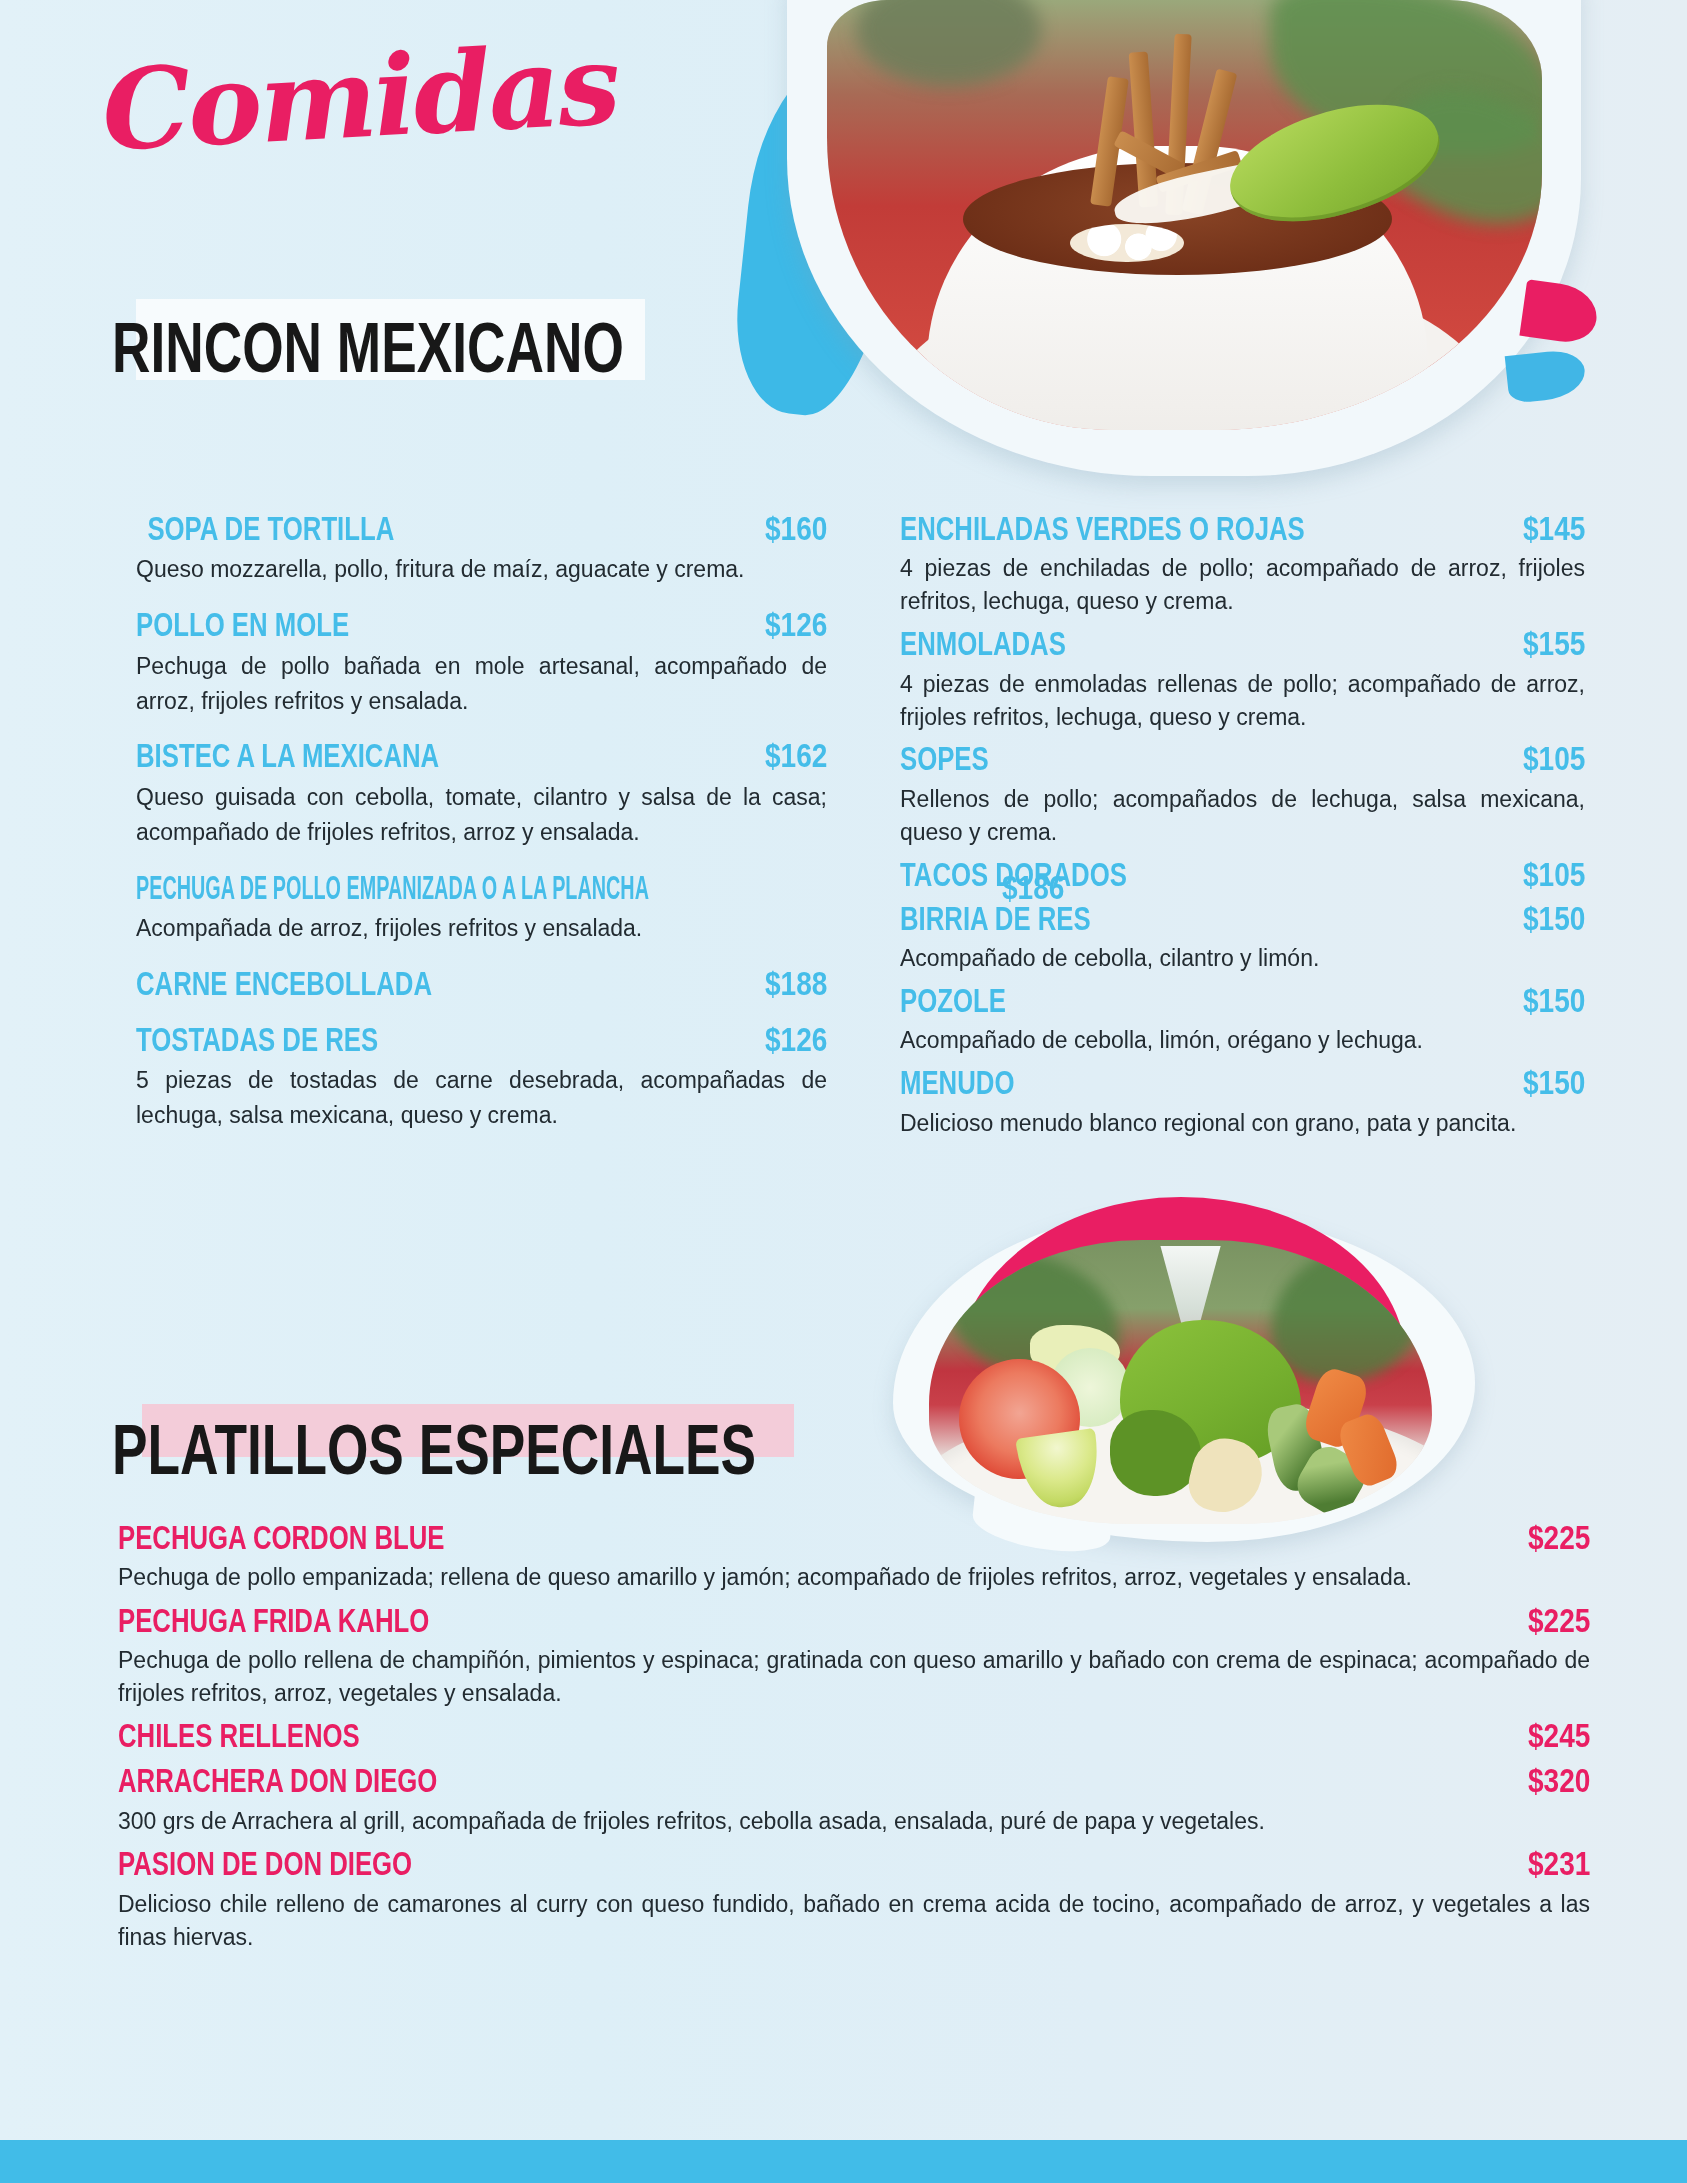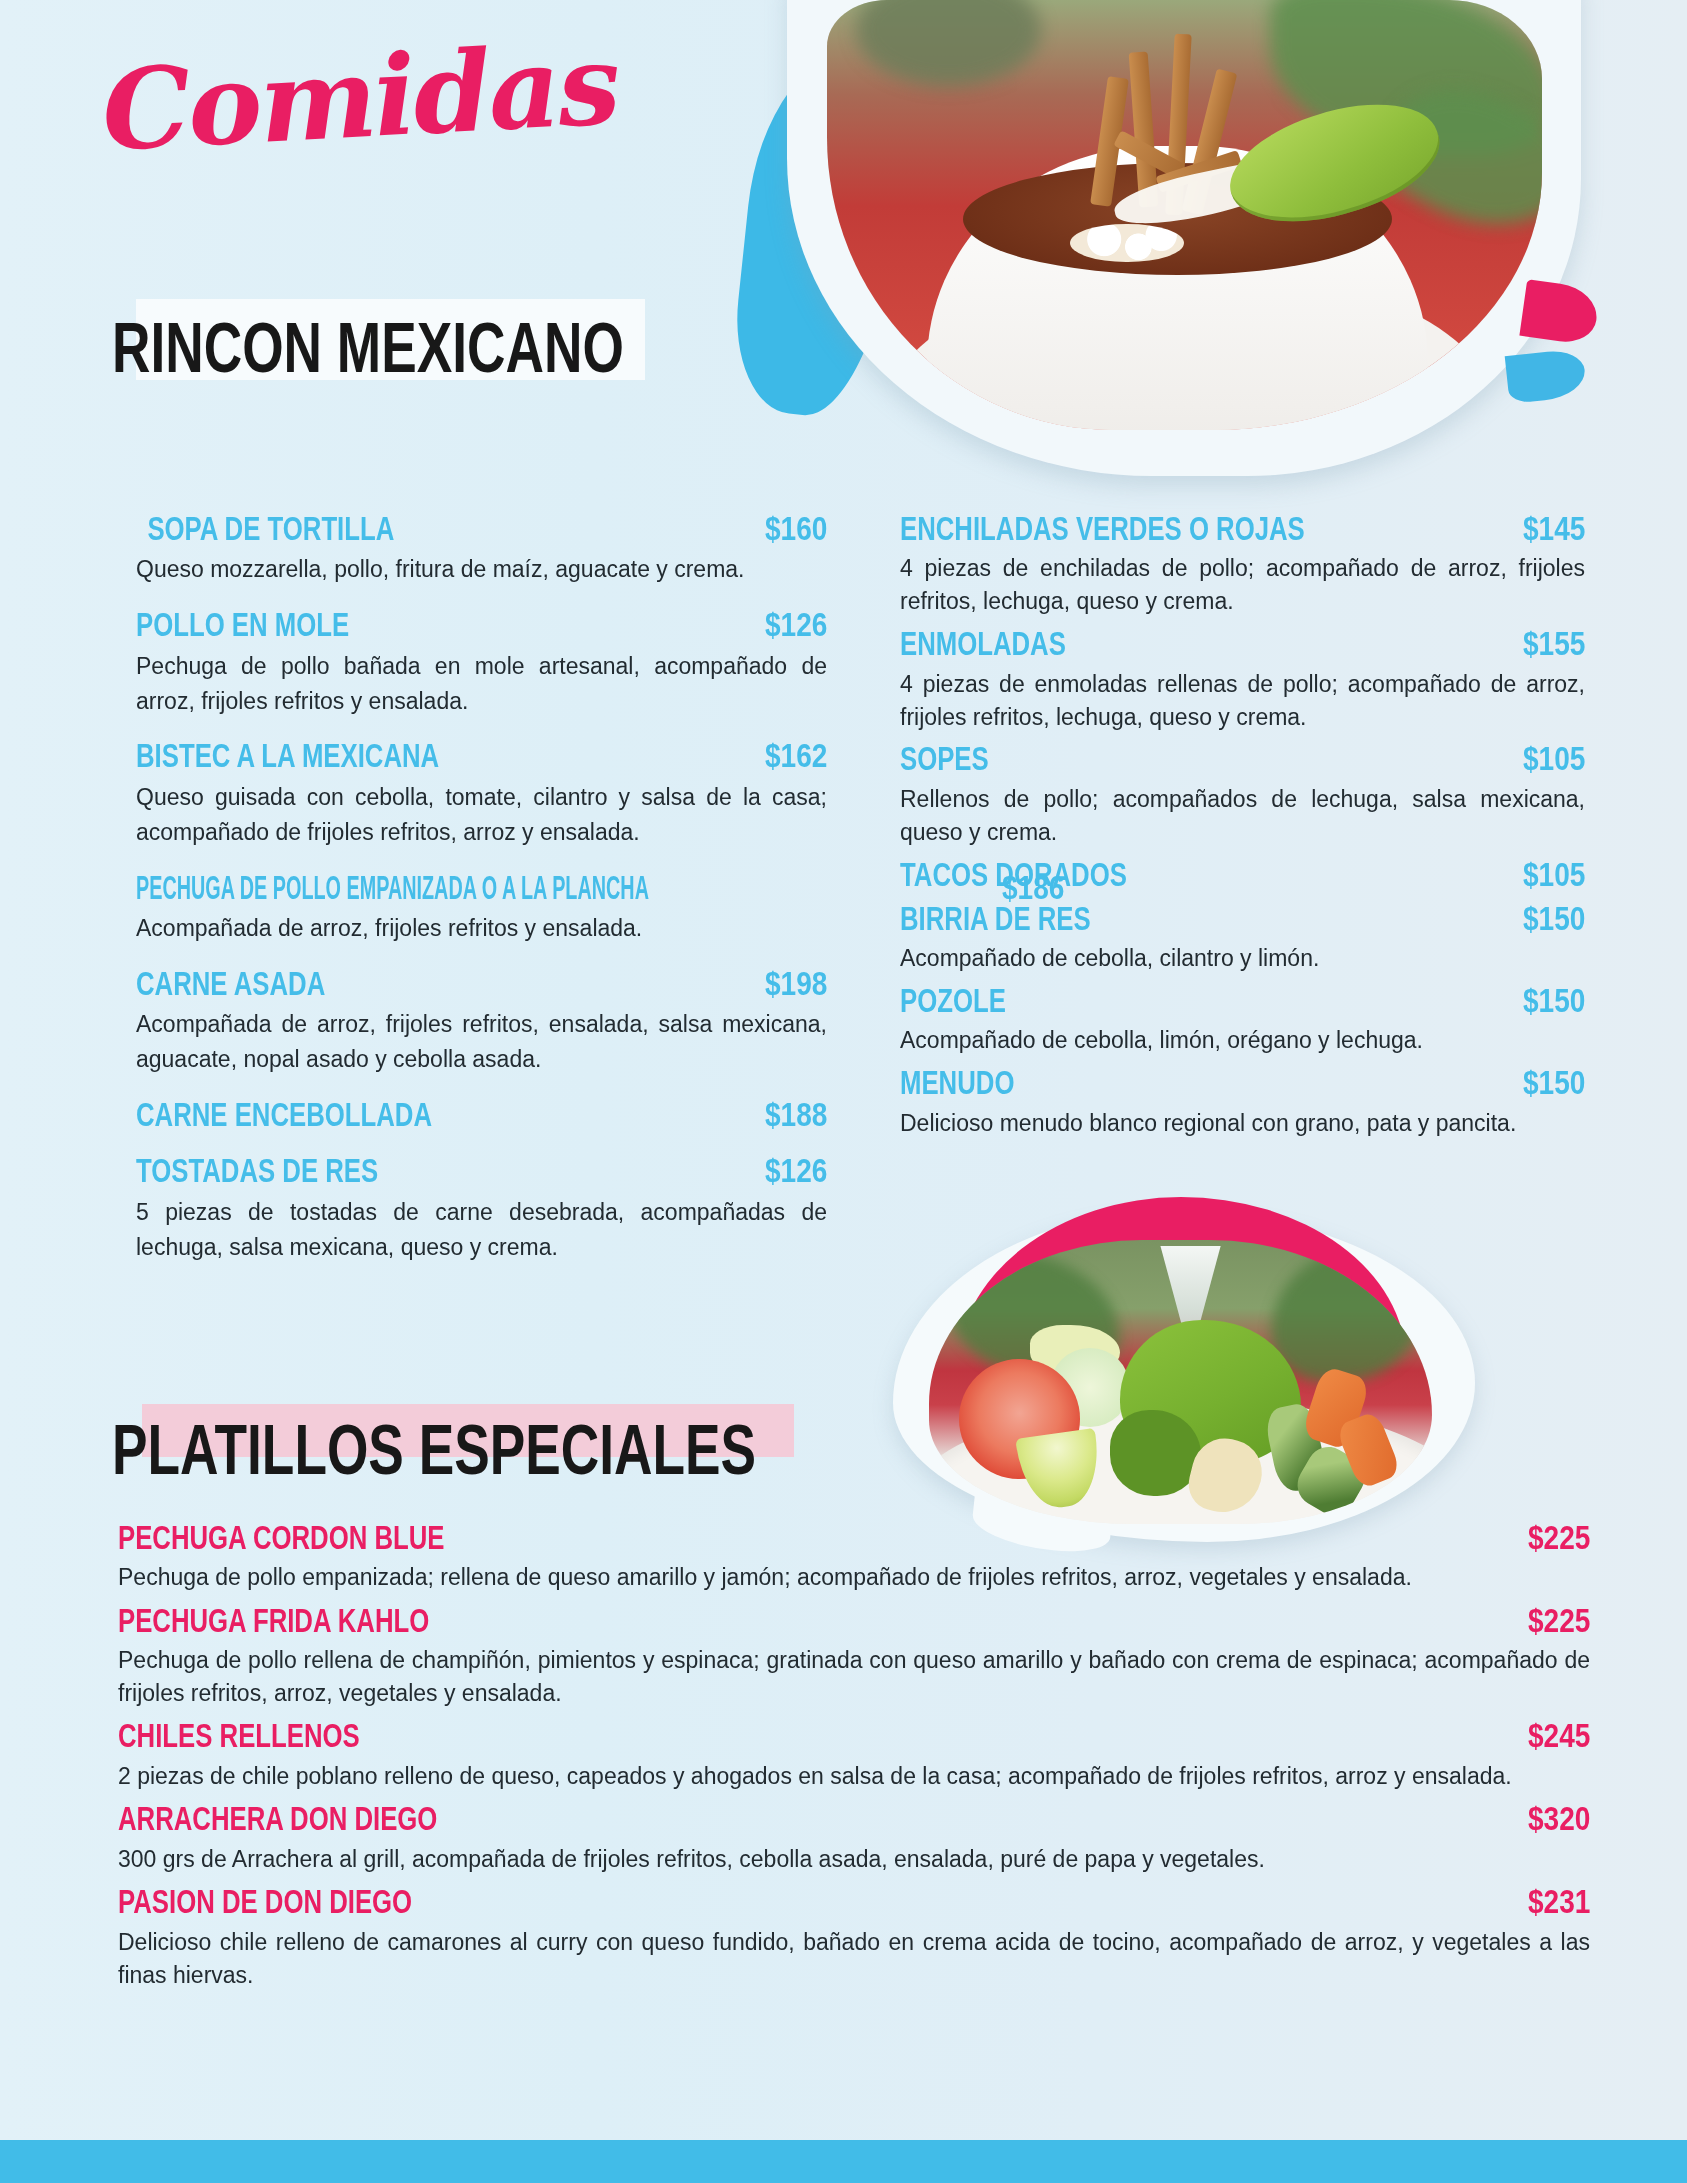--- a/index.html
+++ b/index.html
@@ -172,27 +172,20 @@
     </div>
     <div class="item">
       <div class="item-row">
         <span class="item-name long">PECHUGA DE POLLO EMPANIZADA O A LA PLANCHA</span>
         <span class="item-price">$186</span>
       </div>
       <p class="item-desc">Acompañada de arroz, frijoles refritos y ensalada.</p>
     </div>
     <div class="item">
       <div class="item-row">
-        <span class="item-name">CARNE ASADA</span>
-        <span class="item-price">$198</span>
-      </div>
-      <p class="item-desc">Acompañada de arroz, frijoles refritos, ensalada, salsa mexicana, aguacate, nopal asado y cebolla asada.</p>
-    </div>
-    <div class="item">
-      <div class="item-row">
         <span class="item-name">CARNE ENCEBOLLADA</span>
         <span class="item-price">$188</span>
       </div>
 
     </div>
     <div class="item">
       <div class="item-row">
         <span class="item-name">TOSTADAS DE RES</span>
         <span class="item-price">$126</span>
       </div>
@@ -292,21 +285,20 @@
         <span class="item-name">PECHUGA FRIDA KAHLO</span>
         <span class="item-price">$225</span>
       </div>
       <p class="item-desc">Pechuga de pollo rellena de champiñón, pimientos y espinaca; gratinada con queso amarillo y bañado con crema de espinaca; acompañado de frijoles refritos, arroz, vegetales y ensalada.</p>
     </div>
     <div class="item">
       <div class="item-row">
         <span class="item-name">CHILES RELLENOS</span>
         <span class="item-price">$245</span>
       </div>
-      <p class="item-desc">2 piezas de chile poblano relleno de queso, capeados y ahogados en salsa de la casa; acompañado de frijoles refritos, arroz y ensalada.</p>
     </div>
     <div class="item">
       <div class="item-row">
         <span class="item-name">ARRACHERA DON DIEGO</span>
         <span class="item-price">$320</span>
       </div>
       <p class="item-desc">300 grs de Arrachera al grill, acompañada de frijoles refritos, cebolla asada, ensalada, puré de papa y vegetales.</p>
     </div>
     <div class="item">
       <div class="item-row">

